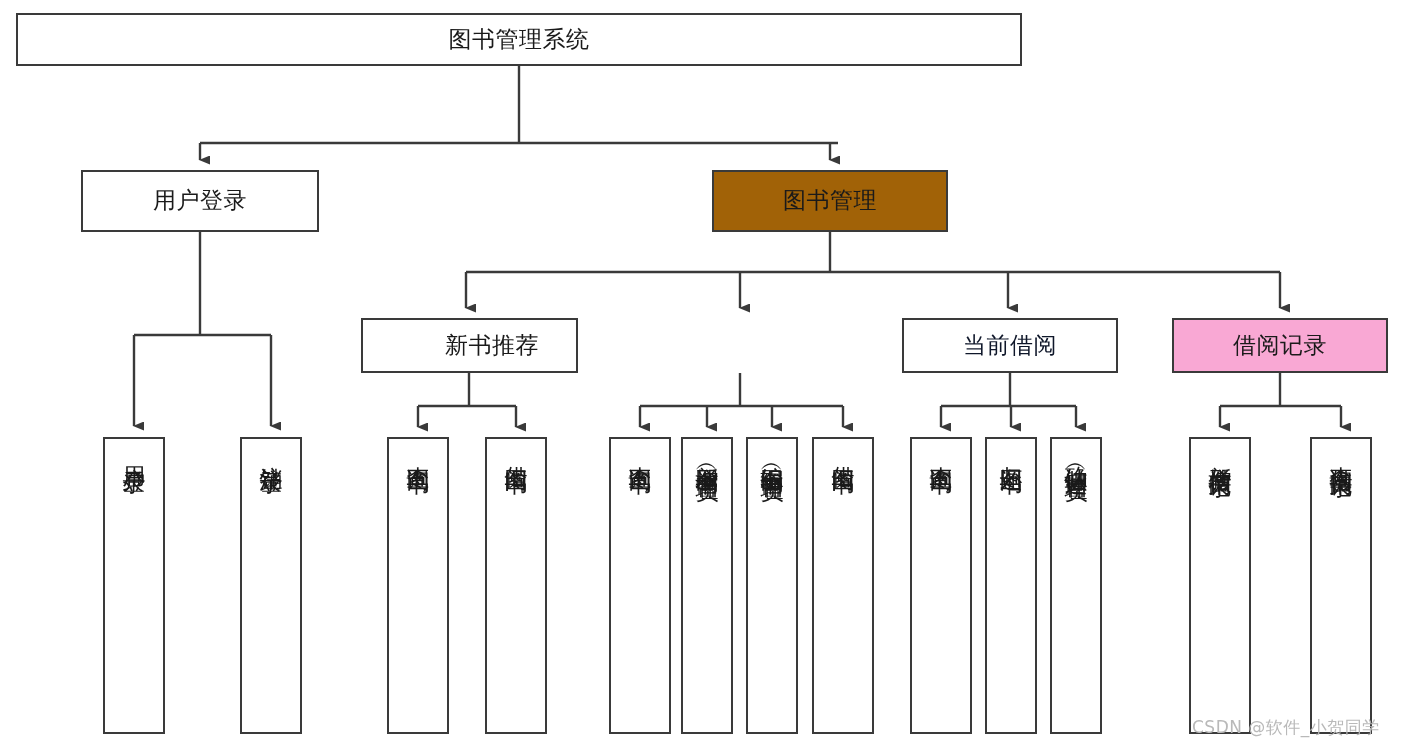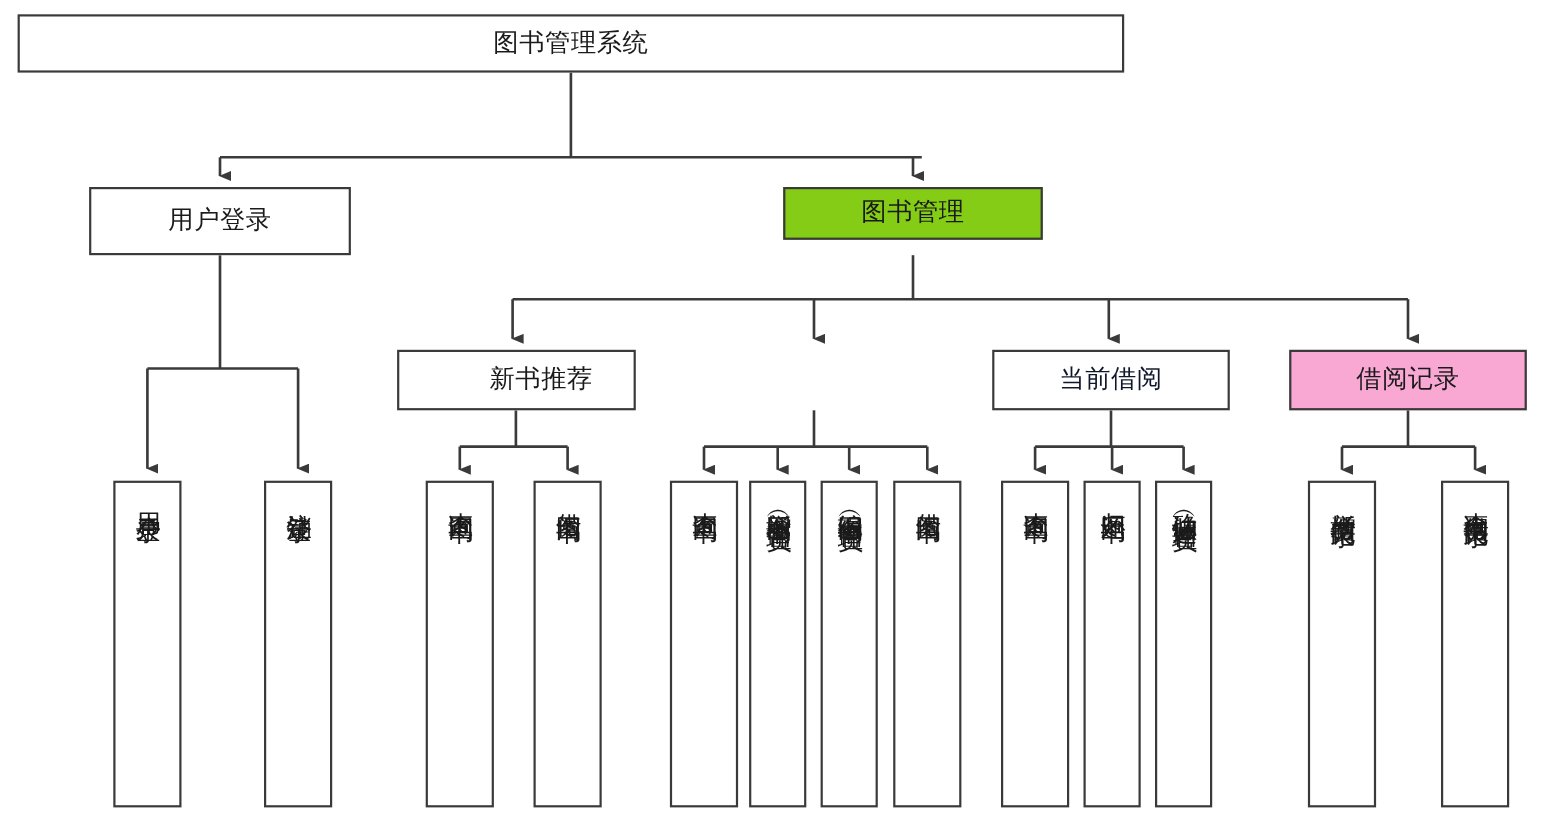--- a/index.html
+++ b/index.html
@@ -136,21 +136,21 @@
     </g>
   </svg>
 
   <div class="node horizontal" style="left: 16px; top: 13px; width: 1006px; height: 53px; border-color: rgb(58, 58, 58); background: rgb(255, 255, 255);">
     <span class="node-label" style="color: rgb(26, 26, 26);">图书管理系统</span>
   </div>
 
   <div class="node horizontal" style="left: 81px; top: 170px; width: 238px; height: 62px; border-color: rgb(58, 58, 58); background: rgb(255, 255, 255);">
     <span class="node-label" style="color: rgb(26, 26, 26);">用户登录</span>
   </div>
-  <div class="node horizontal" style="left: 712px; top: 170px; width: 236px; height: 48px; border-color: rgb(58, 58, 58); background: #84cc16;">
+  <div class="node horizontal" style="left: 712px; top: 170px; width: 236px; height: 62px; border-color: rgb(58, 58, 58); background: #a16207;">
     <span class="node-label" style="color: rgb(26, 26, 26);">图书管理</span>
   </div>
 
   <div class="node horizontal" style="left: 361px; top: 318px; width: 217px; height: 55px; border-color: rgb(58, 58, 58); background: rgb(255, 255, 255); padding-left: 45px;">
     <span class="node-label" style="color: rgb(26, 26, 26);">新书推荐</span>
   </div>
   <div class="node horizontal" style="left: 902px; top: 318px; width: 216px; height: 55px; border-color: rgb(58, 58, 58); background: rgb(255, 255, 255);">
     <span class="node-label" style="color: #0f172a;">当前借阅</span>
   </div>
   <div class="node horizontal" style="left: 1172px; top: 318px; width: 216px; height: 55px; border-color: rgb(58, 58, 58); background: #f9a8d4;">
@@ -190,14 +190,15 @@
   <div class="node vertical" style="left: 1050px; top: 437px; width: 52px; height: 297px; border-color: rgb(58, 58, 58); background: rgb(255, 255, 255);">
     <span class="node-label" style="color: rgb(26, 26, 26);">确认归还（管理员）</span>
   </div>
   <div class="node vertical" style="left: 1189px; top: 437px; width: 62px; height: 297px; border-color: rgb(58, 58, 58); background: rgb(255, 255, 255);">
     <span class="node-label" style="color: rgb(26, 26, 26);">新增借阅记录</span>
   </div>
   <div class="node vertical" style="left: 1310px; top: 437px; width: 62px; height: 297px; border-color: rgb(58, 58, 58); background: rgb(255, 255, 255);">
     <span class="node-label" style="color: rgb(26, 26, 26);">查询借阅记录</span>
   </div>
 
+  <div class="watermark" style="left: 1192px; top: 716px; color: rgb(185, 185, 185);">CSDN @软件_小贺同学</div>
 
 </div>
 
 </body></html>

